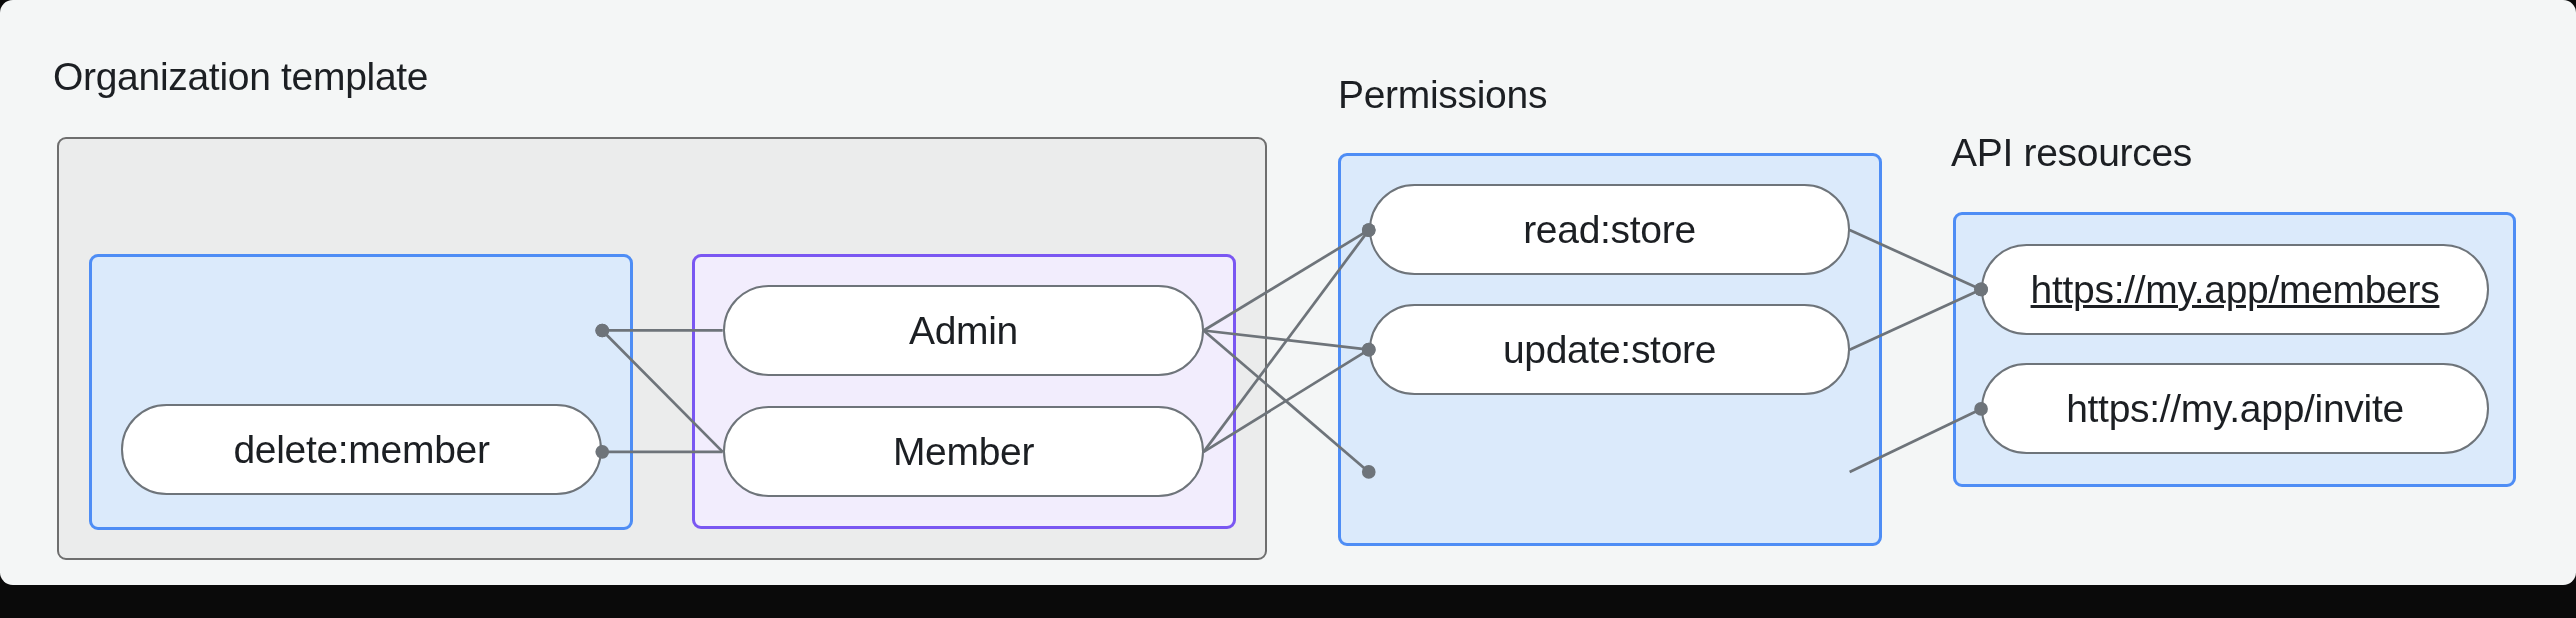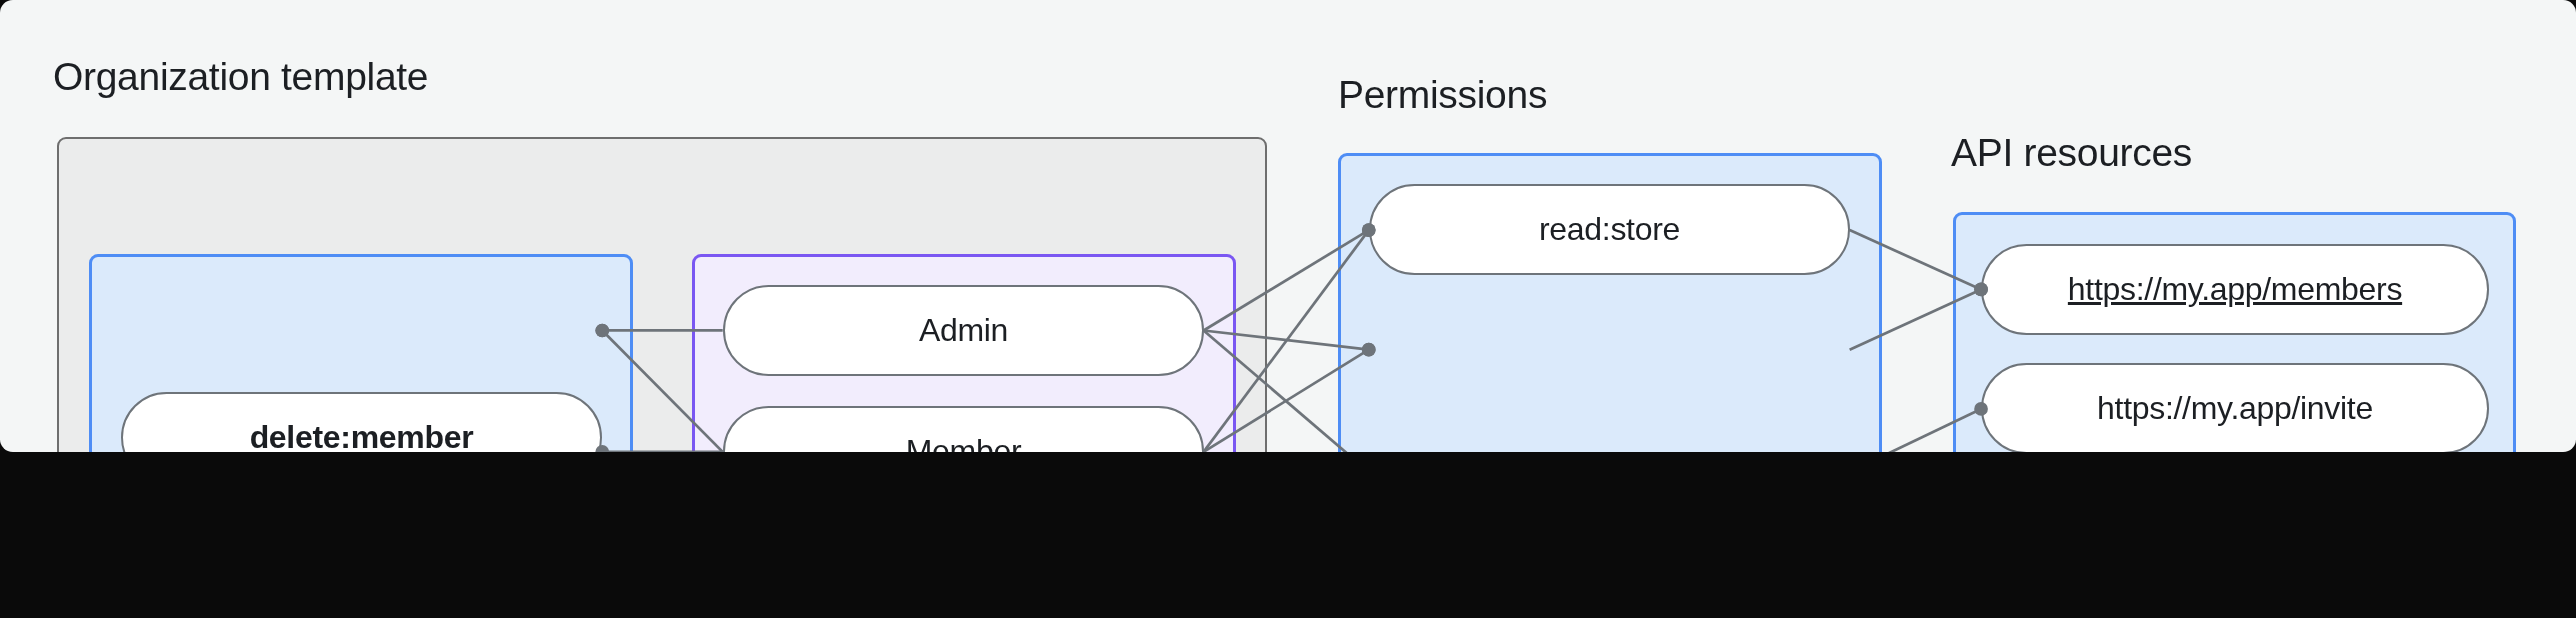--- a/index.html
+++ b/index.html
@@ -4,21 +4,21 @@
 <style>
   html, body {
     margin: 0;
     padding: 0;
     background: var(--page-background, #0a0a0a);
     font-family: "Liberation Sans", sans-serif;
   }
   #canvas {
     position: relative;
     width: 2576px;
-    height: 452px;
+    height: 585px;
     background: var(--canvas-background, #f4f6f6);
     border-radius: 12.8px;
     overflow: hidden;
     color: var(--text, #1c1f23);
   }
   .section-label {
     position: absolute;
     font-size: 39px;
     line-height: 1;
     letter-spacing: -0.3px;
@@ -45,39 +45,39 @@
   .pill {
     position: absolute;
     box-sizing: border-box;
     height: 91px;
     background: var(--pill-fill, #ffffff);
     border: 2.7px solid var(--pill-border, #6e747a);
     border-radius: 46px;
     display: flex;
     align-items: center;
     justify-content: center;
-    font-size: 32px;
+    font-size: 39px;
     letter-spacing: -0.3px;
     white-space: nowrap;
   }
   
   #label-org-template   { left: 53px;   top: 57px;  }
   #label-org-permissions{ left: 89px;   top: 172px; }
   #label-org-roles      { left: 692px;  top: 172px; }
   #label-permissions    { left: 1338px; top: 75px;  }
   #label-api-resources  { left: 1951px; top: 133px; }
 
   #box-org-template   { left: 57px;   top: 137px; width: 1210px; height: 423px; }
   #box-org-permissions{ left: 89px;   top: 254px; width: 544px;  height: 276px; }
   #box-org-roles      { left: 692px;  top: 254px; width: 544px;  height: 275px; }
   #box-permissions    { left: 1338px; top: 153px; width: 544px;  height: 393px; }
   #box-api-resources  { left: 1953px; top: 212px; width: 563px;  height: 275px; }
 
   #pill-invite-member  { left: 121px;  top: 285px; width: 481px; }
-  #pill-delete-member  { left: 121px;  top: 392px; width: 481px; font-weight: bold; }
+  #pill-delete-member  { left: 121px;  top: 404px; width: 481px; }
   #pill-admin          { left: 723px;  top: 285px; width: 481px; }
   #pill-member         { left: 723px;  top: 406px; width: 481px; }
   #pill-read-store     { left: 1369px; top: 184px; width: 481px; }
   #pill-update-store   { left: 1369px; top: 304px; width: 481px; }
   #pill-manage-billing { left: 1369px; top: 426px; width: 481px; }
   #pill-api-members    { left: 1981px; top: 244px; width: 508px; text-decoration: underline; }
   #pill-api-billing    { left: 1981px; top: 363px; width: 508px; }
 
   #connection-layer {
     position: absolute;
@@ -101,20 +101,21 @@
   <div class="group-box gray-box" id="box-org-template"></div>
   <div class="group-box blue-box" id="box-org-permissions"></div>
   <div class="group-box purple-box" id="box-org-roles"></div>
   <div class="group-box blue-box" id="box-permissions"></div>
   <div class="group-box blue-box" id="box-api-resources"></div>
 
   <div class="pill" id="pill-delete-member">delete:member</div>
   <div class="pill" id="pill-admin">Admin</div>
   <div class="pill" id="pill-member">Member</div>
   <div class="pill" id="pill-read-store">read:store</div>
+  <div class="pill" id="pill-update-store">update:store</div>
   <div class="pill" id="pill-api-members">https://my.app/members</div>
   <div class="pill" id="pill-api-billing">https://my.app/invite</div>
 
   <svg id="connection-layer" xmlns="http://www.w3.org/2000/svg" viewBox="0 0 2823 678" width="2576" height="619">
       <line x1="660" y1="362" x2="792" y2="362" stroke="#6e747a" stroke-width="3"></line>
       <circle cx="660" cy="362" r="7.5" fill="#6e747a"></circle>
       <line x1="660" y1="362" x2="792" y2="495" stroke="#6e747a" stroke-width="3"></line>
       <circle cx="660" cy="362" r="7.5" fill="#6e747a"></circle>
       <line x1="660" y1="495" x2="792" y2="495" stroke="#6e747a" stroke-width="3"></line>
       <circle cx="660" cy="495" r="7.5" fill="#6e747a"></circle>

